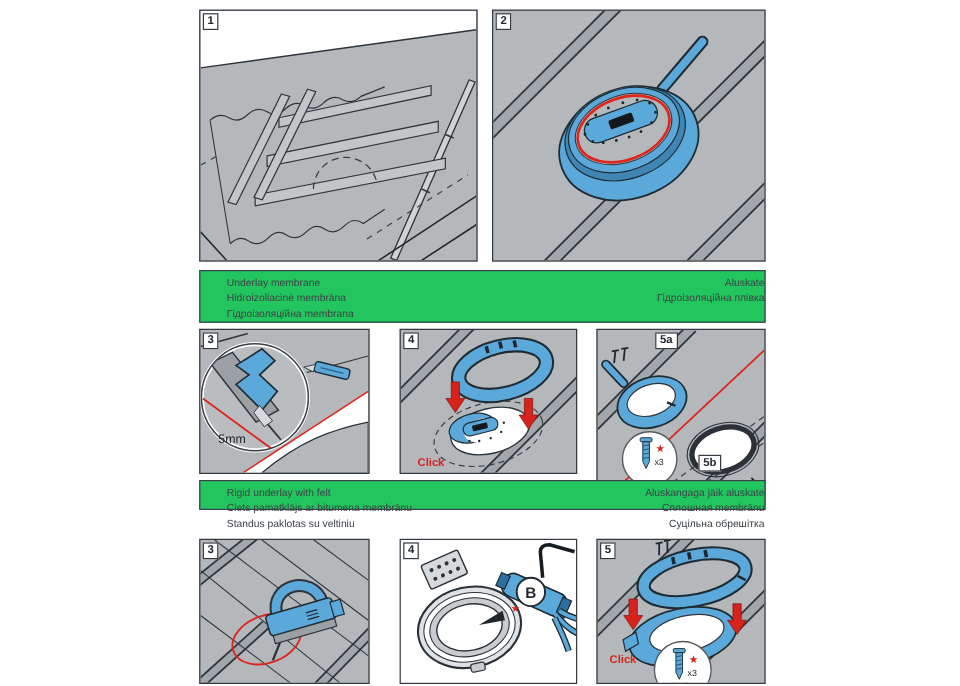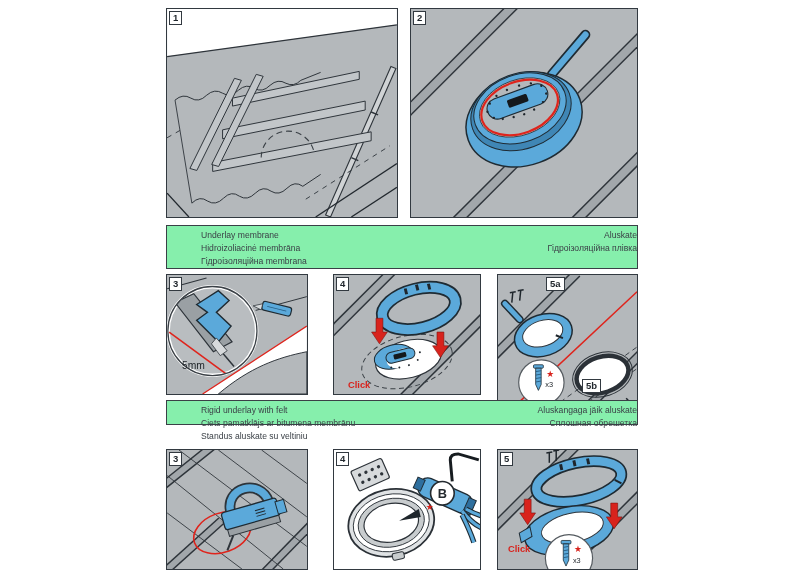--- a/index.html
+++ b/index.html
@@ -3,22 +3,22 @@
 <meta charset="utf-8">
 <style>
   html,body{margin:0;padding:0;background:#ffffff;}
   .page{position:relative;width:800px;height:572px;background:#ffffff;overflow:hidden;
         font-family:"Liberation Sans",sans-serif;}
   .panel{position:absolute;background:#b4b8bb;border:1.5px solid #323940;box-sizing:border-box;overflow:hidden;}
   .panel.white{background:#ffffff;}
   .panel svg{position:absolute;left:0;top:0;width:100%;height:100%;}
   .num-box{position:absolute;top:2px;left:2px;background:#ffffff;border:1.1px solid #323940;
            font-size:9.5px;font-weight:bold;color:#22282e;line-height:12px;padding:0 3px;z-index:6;}
-  .legend{position:absolute;left:166px;width:472px;background:#86efac;border:1.1px solid #3a4046;
-          box-sizing:border-box;display:flex;color:#3b4147;font-size:8.6px;line-height:13px;padding:3px 0 2px 12px;}
+  .legend{position:absolute;left:166px;width:472px;background:#22c55e;border:1.1px solid #3a4046;
+          box-sizing:border-box;display:flex;color:#3b4147;font-size:8.6px;line-height:13px;padding:3px 0 2px 0;}
   .legend .col-l{width:56%;padding-left:22px;box-sizing:border-box;}
   .legend .col-r{width:44%;box-sizing:border-box;text-align:right;}
   svg text{font-family:"Liberation Sans",sans-serif;}
   .measure-t{font-size:10.5px;fill:#1d2327;}
   .click-t{font-size:9.5px;font-weight:bold;fill:#d8231d;}
   .qty-t{font-size:7.5px;fill:#23292e;}
   .star-t{font-size:9px;fill:#d8231d;}
   .badge-t{font-size:13px;font-weight:bold;fill:#23292e;}
 </style>
 </head>
@@ -243,25 +243,26 @@
         <text x="49" y="90" class="star-t">★</text>
         <text x="48" y="101" class="qty-t">x3</text>
       </g>
     </svg>
   </section>
 
   <div class="legend" style="top:400px;height:25px">
     <div class="col-l">
       <div>Rigid underlay with felt</div>
       <div>Ciets pamatklājs ar bitumena membrānu</div>
-      <div>Standus aluskate su veltiniu</div>
+      <div>Standus paklotas su veltiniu</div>
     </div>
     <div class="col-r">
       <div>Aluskangaga jäik aluskate</div>
-      <div>Сплошная обрешетка</div>
+      <div>Сплошная membrānu</div>
+      <div>Суцільна обрешітка</div>
     </div>
   </div>
 
   <section class="panel" style="left:166px;top:449px;width:142px;height:121px">
     <div class="num-box">3</div>
     <svg viewBox="0 0 142 121">
       <g>
         <line x1="-15" y1="45" x2="60" y2="-15" stroke="#2e343a" stroke-width="9"></line>
         <line x1="-15" y1="45" x2="60" y2="-15" stroke="#a2a7ab" stroke-width="6"></line>
         <line x1="-15" y1="135" x2="55" y2="72" stroke="#2e343a" stroke-width="9"></line>

